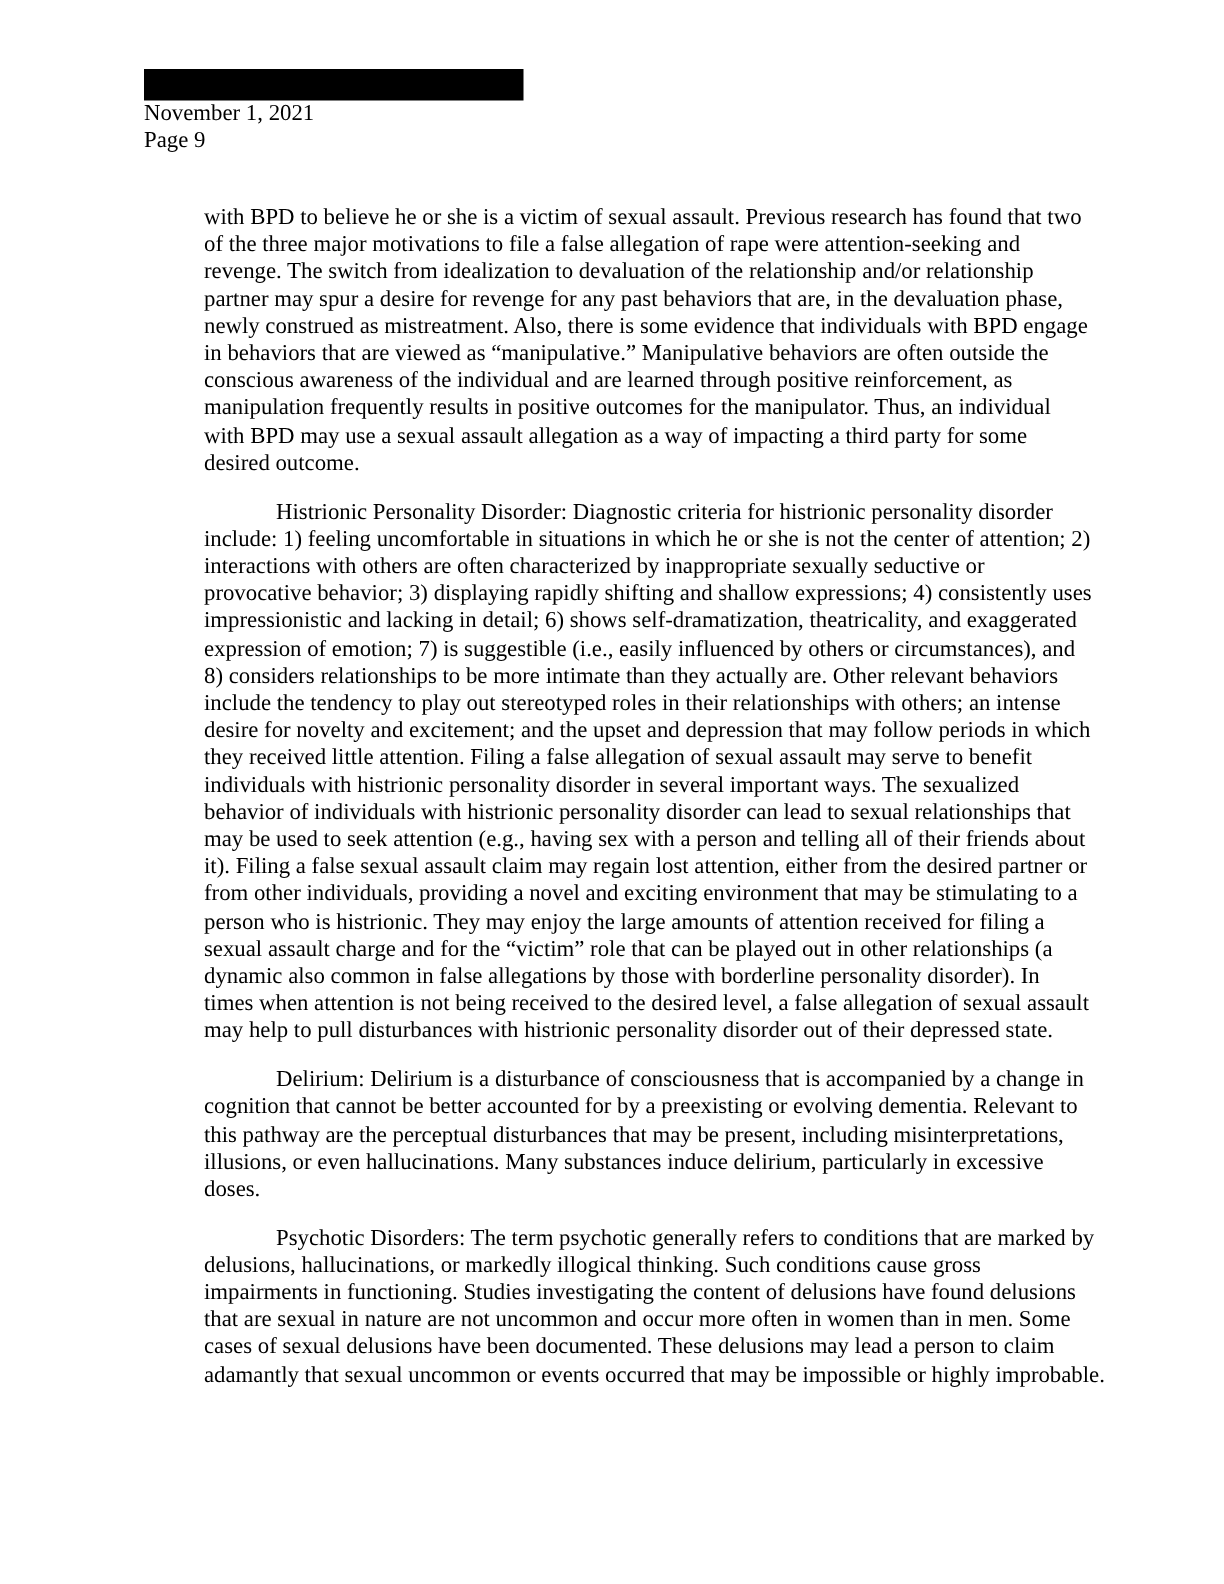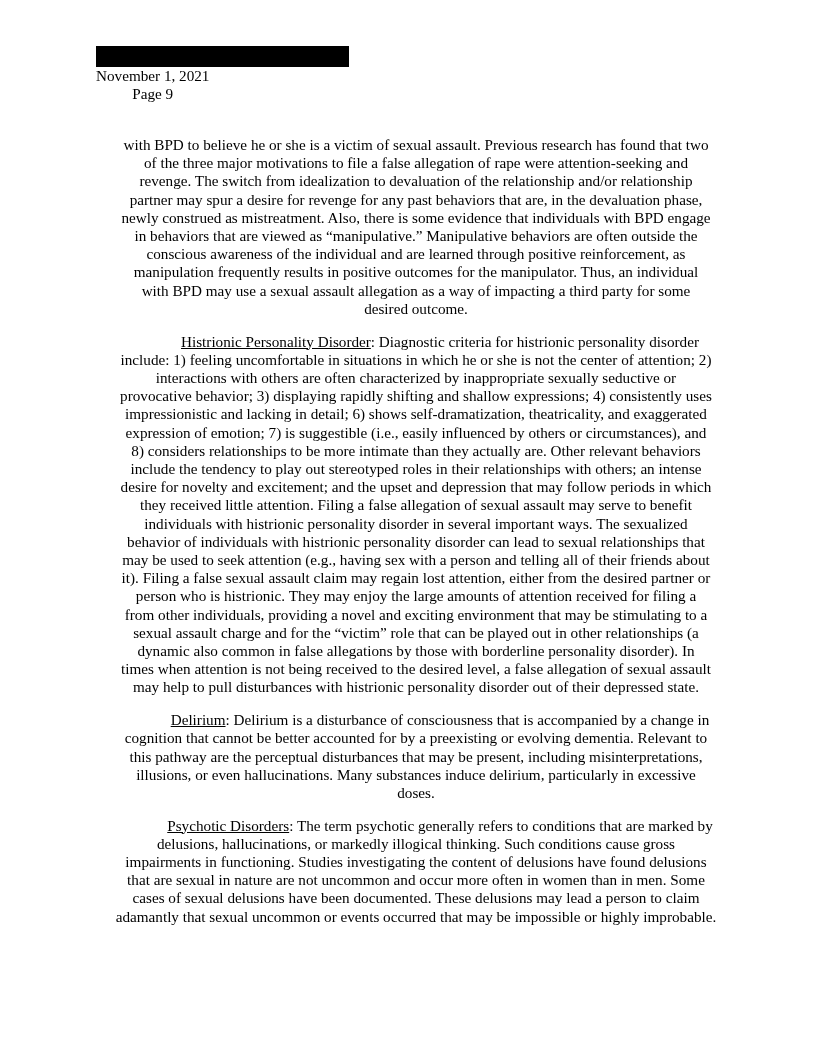--- a/index.html
+++ b/index.html
@@ -1,33 +1,32 @@
 <!DOCTYPE html>
 <html><head>
   <meta charset="utf-8">
   <style>
     html, body { margin: 0; padding: 0; background: #ffffff; }
     body { width: 816px; height: 1056px; position: relative; overflow: hidden; }
     .page {
       position: absolute; left: 0; top: 0; width: 816px; height: 1056px;
       font-family: "Liberation Serif", serif; font-size: 15.2px; color: #000;
       line-height: 18.2px;
-      text-align: center;
     }
     .redaction {
       position: absolute; left: 96px; top: 46px; width: 253px; height: 21px;
       background: #000;
     }
     .header { position: absolute; left: 96px; top: 67px; }
     .header div { white-space: nowrap; }
     .body { position: absolute; left: 96px; top: 136px; width: 640px; }
     .para { margin: 0 0 14.5px 0; }
-    .line { display: block; white-space: nowrap; }
+    .line { display: block; white-space: nowrap; margin-left: 40px; }
     .indent { padding-left: 48px; }
-    .heading { text-decoration: underline; }
+    .heading { }
   </style>
 </head>
 <body>
 
 <div class="page">
   <div class="redaction"></div>
 
   <div class="header">
     <div>November 1, 2021</div>
     <div>Page 9</div>
@@ -56,22 +55,22 @@
       <span class="line">impressionistic and lacking in detail; 6) shows self-dramatization, theatricality, and exaggerated</span>
       <span class="line">expression of emotion; 7) is suggestible (i.e., easily influenced by others or circumstances), and</span>
       <span class="line">8) considers relationships to be more intimate than they actually are. Other relevant behaviors</span>
       <span class="line">include the tendency to play out stereotyped roles in their relationships with others; an intense</span>
       <span class="line">desire for novelty and excitement; and the upset and depression that may follow periods in which</span>
       <span class="line">they received little attention. Filing a false allegation of sexual assault may serve to benefit</span>
       <span class="line">individuals with histrionic personality disorder in several important ways. The sexualized</span>
       <span class="line">behavior of individuals with histrionic personality disorder can lead to sexual relationships that</span>
       <span class="line">may be used to seek attention (e.g., having sex with a person and telling all of their friends about</span>
       <span class="line">it). Filing a false sexual assault claim may regain lost attention, either from the desired partner or</span>
+      <span class="line">from other individuals, providing a novel and exciting environment that may be stimulating to a</span>
       <span class="line">person who is histrionic. They may enjoy the large amounts of attention received for filing a</span>
-      <span class="line">from other individuals, providing a novel and exciting environment that may be stimulating to a</span>
       <span class="line">sexual assault charge and for the “victim” role that can be played out in other relationships (a</span>
       <span class="line">dynamic also common in false allegations by those with borderline personality disorder). In</span>
       <span class="line">times when attention is not being received to the desired level, a false allegation of sexual assault</span>
       <span class="line">may help to pull disturbances with histrionic personality disorder out of their depressed state.</span>
     </p>
 
     <p class="para">
       <span class="line indent"><span class="heading">Delirium</span><span>: Delirium is a disturbance of consciousness that is accompanied by a change in</span></span>
       <span class="line">cognition that cannot be better accounted for by a preexisting or evolving dementia.  Relevant to</span>
       <span class="line">this pathway are the perceptual disturbances that may be present, including misinterpretations,</span>

